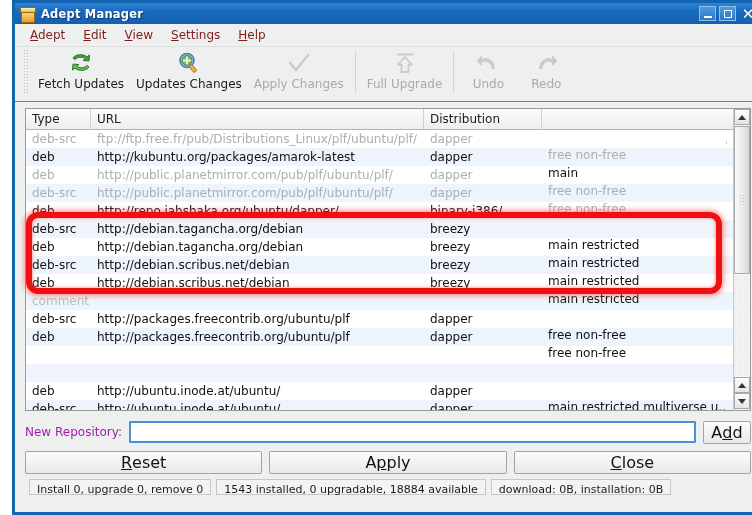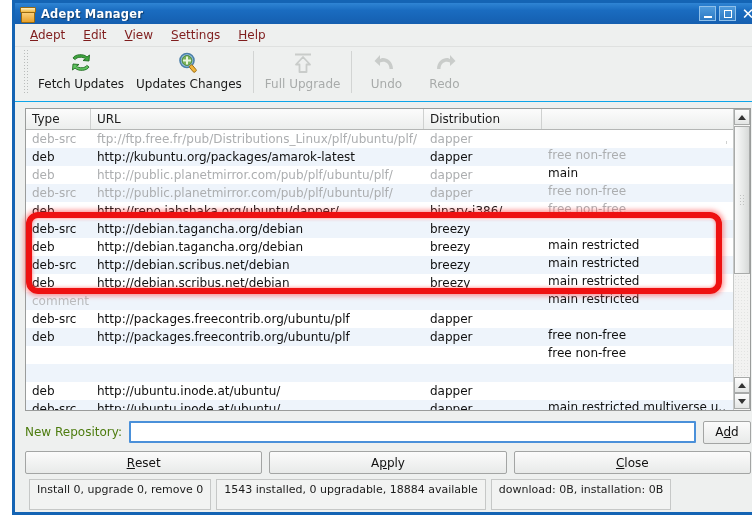--- a/index.html
+++ b/index.html
@@ -258,41 +258,41 @@
   }
 
   
   .newrepo-row {
     display: flex; align-items: center;
     margin-top: 9px;
     height: 24px;
     flex: 0 0 auto;
   }
   .newrepo-label {
-    font-size: 12px; color: #4d7c0f;
+    font-size: 12px; color: #a21caf;
     margin-right: 7px;
     white-space: nowrap;
   }
   .newrepo-input {
     flex: 1 1 auto;
     height: 22px;
     border: 2px solid #4a90d9;
     background: #ffffff;
     box-sizing: border-box;
     font-size: 12px;
     padding: 0 4px;
     font-family: "DejaVu Sans", "Liberation Sans", sans-serif;
     outline: none;
     border-radius: 1px;
   }
   .btn {
     background: linear-gradient(to bottom, #fbfbfb, #e8eae9);
     border: 1px solid #a3a5a4;
     border-radius: 2px;
-    font-size: 12px;
+    font-size: 16px;
     color: #111;
     font-family: "DejaVu Sans", "Liberation Sans", sans-serif;
     display: flex; align-items: center; justify-content: center;
     box-sizing: border-box;
     cursor: default;
     white-space: nowrap;
   }
   .btn u { text-decoration: underline; }
   .btn-add { width: 48px; height: 23px; margin-left: 7px; flex: 0 0 auto;}
 
@@ -313,21 +313,21 @@
     align-items: flex-start;
   }
   .status-cell {
     border: 1px solid #c6c8c7;
     background: #f2f3f2;
     font-size: 11px;
     color: #1b1b1b;
     padding: 2px 7px 3px 7px;
     box-sizing: border-box;
     white-space: nowrap;
-    height: 31px;
+    height: 16px;
     line-height: 15px;
     font-family: "DejaVu Sans", "Liberation Sans", sans-serif;
   }
 </style>
 </head>
 <body>
 
 <div class="window">
 
   <div class="titlebar">
@@ -374,20 +374,28 @@
           <circle cx="11" cy="9.5" r="7" fill="#9fc7e8" stroke="#4a7fa8" stroke-width="1.6"></circle>
           <circle cx="11" cy="9.5" r="5" fill="#7bb35a" stroke="#3c7a2c" stroke-width="0.8"></circle>
           <rect x="10" y="5.5" width="2" height="8" fill="#e8f5dd"></rect>
           <rect x="7" y="8.5" width="8" height="2" fill="#e8f5dd"></rect>
           <rect x="14.5" y="14" width="3.6" height="8" rx="1.3" fill="#f0b43c" stroke="#9a6a10" stroke-width="0.9" transform="rotate(-40 16 17)"></rect>
         </svg>
       </div>
       <div class="tb-label">Updates Changes</div>
     </div>
 
+    <div class="tb-btn disabled">
+      <div class="tb-icon">
+        <svg width="26" height="24" viewBox="0 0 26 24">
+          <path d="M4 12 L10 19 L22 4" fill="none" stroke="#c9ccca" stroke-width="2.6" stroke-linecap="round" stroke-linejoin="round"></path>
+        </svg>
+      </div>
+      <div class="tb-label">Apply Changes</div>
+    </div>
 
     <div class="tb-sep"></div>
 
     <div class="tb-btn disabled">
       <div class="tb-icon">
         <svg width="26" height="24" viewBox="0 0 26 24">
           <rect x="5" y="2.5" width="16" height="2" fill="#c9ccca"></rect>
           <path d="M13 6 L20 13.5 L16.5 13.5 L16.5 21 L9.5 21 L9.5 13.5 L6 13.5 Z" fill="none" stroke="#c9ccca" stroke-width="1.8" stroke-linejoin="round"></path>
         </svg>
       </div>

